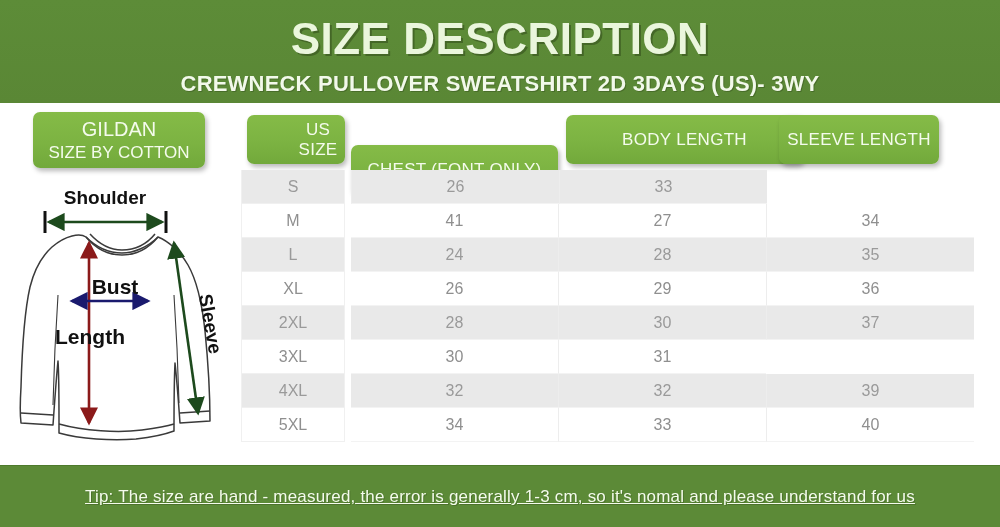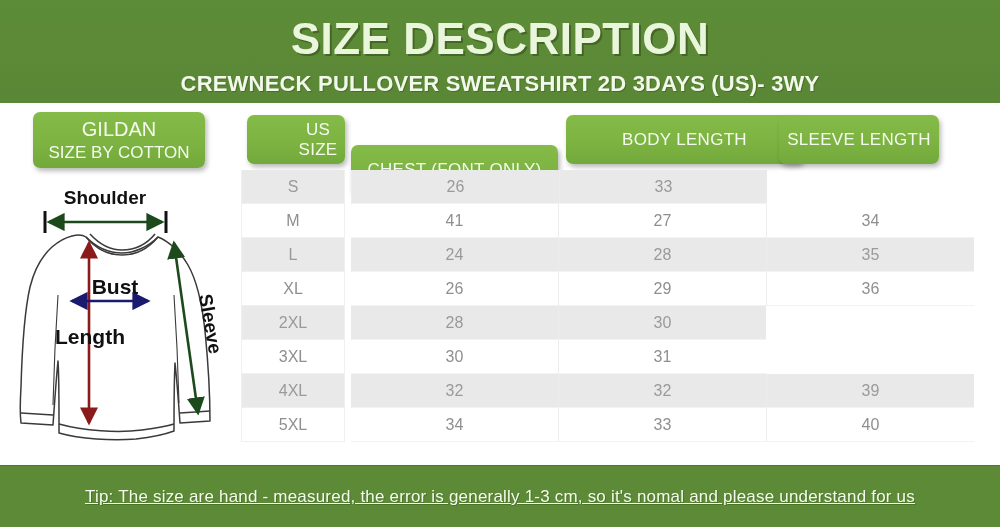--- a/index.html
+++ b/index.html
@@ -269,20 +269,21 @@
       <div class="trow even">
         <div class="cell size">XL</div>
         <div class="cell v1">26</div>
         <div class="cell v2">29</div>
         <div class="cell v3">36</div>
       </div>
       <div class="trow odd">
         <div class="cell size">2XL</div>
         <div class="cell v1">28</div>
         <div class="cell v2">30</div>
+        <div class="cell v3">37</div>
       </div>
       <div class="trow even">
         <div class="cell size">3XL</div>
         <div class="cell v1">30</div>
         <div class="cell v2">31</div>
       </div>
       <div class="trow odd">
         <div class="cell size">4XL</div>
         <div class="cell v1">32</div>
         <div class="cell v2">32</div>

